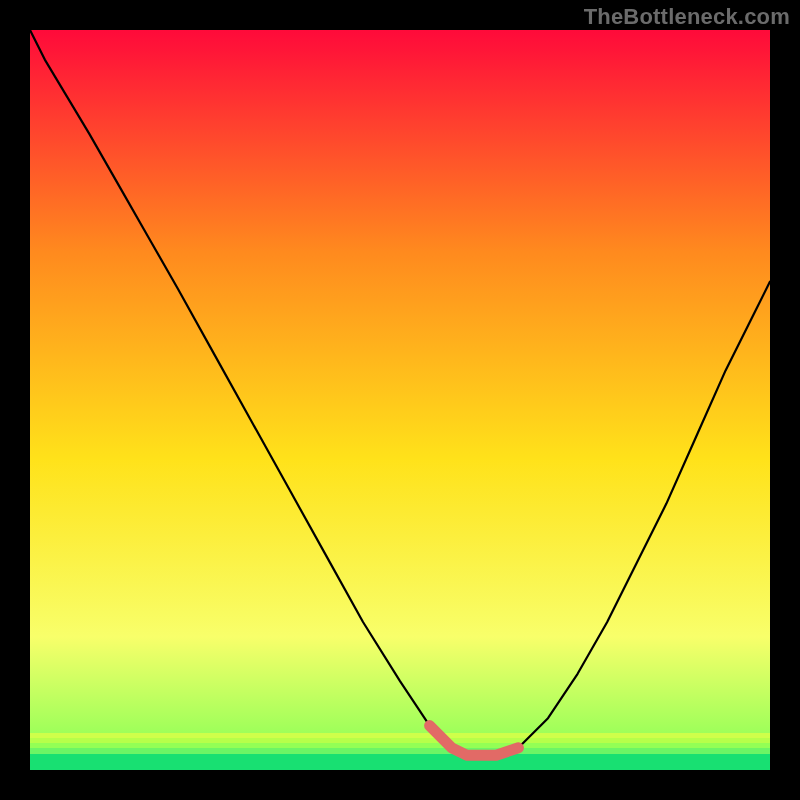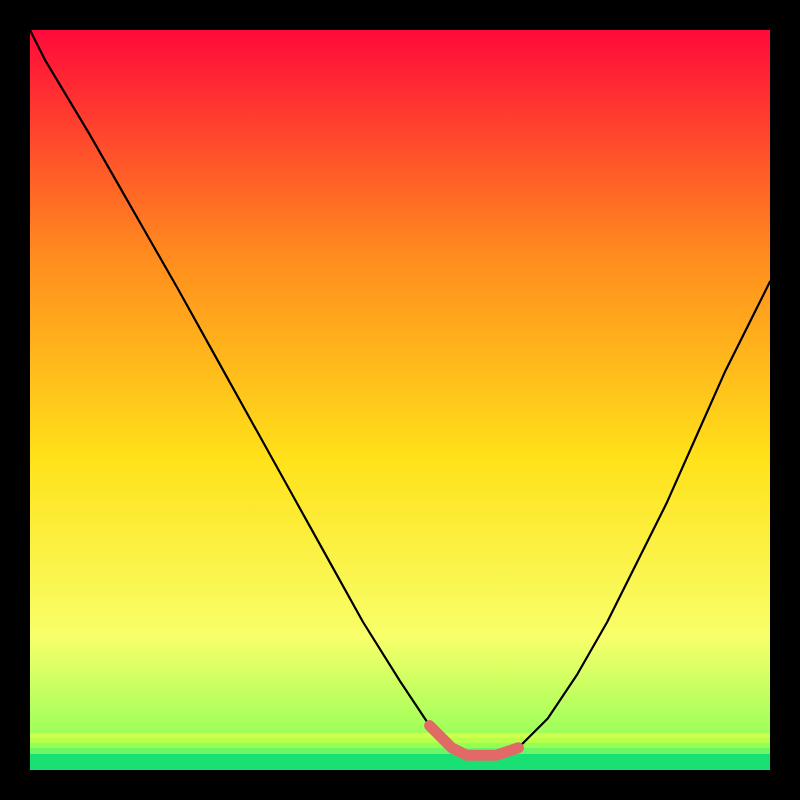--- a/index.html
+++ b/index.html
@@ -38,20 +38,21 @@
   .plot svg {
     display: block;
     width: 740px;
     height: 740px;
   }
 </style>
 </head>
 <body>
 
 <div class="frame">
+  <div class="attribution">TheBottleneck.com</div>
 
   <div class="plot">
     <svg viewBox="0 0 740 740" preserveAspectRatio="none">
       <defs>
         <linearGradient id="bg-grad" x1="0" y1="0" x2="0" y2="1">
           <stop offset="0%" stop-color="#ff0a3a"></stop>
           <stop offset="30%" stop-color="#ff8a1e"></stop>
           <stop offset="58%" stop-color="#ffe21a"></stop>
           <stop offset="82%" stop-color="#f8ff6a"></stop>
           <stop offset="95%" stop-color="#9eff5a"></stop>

